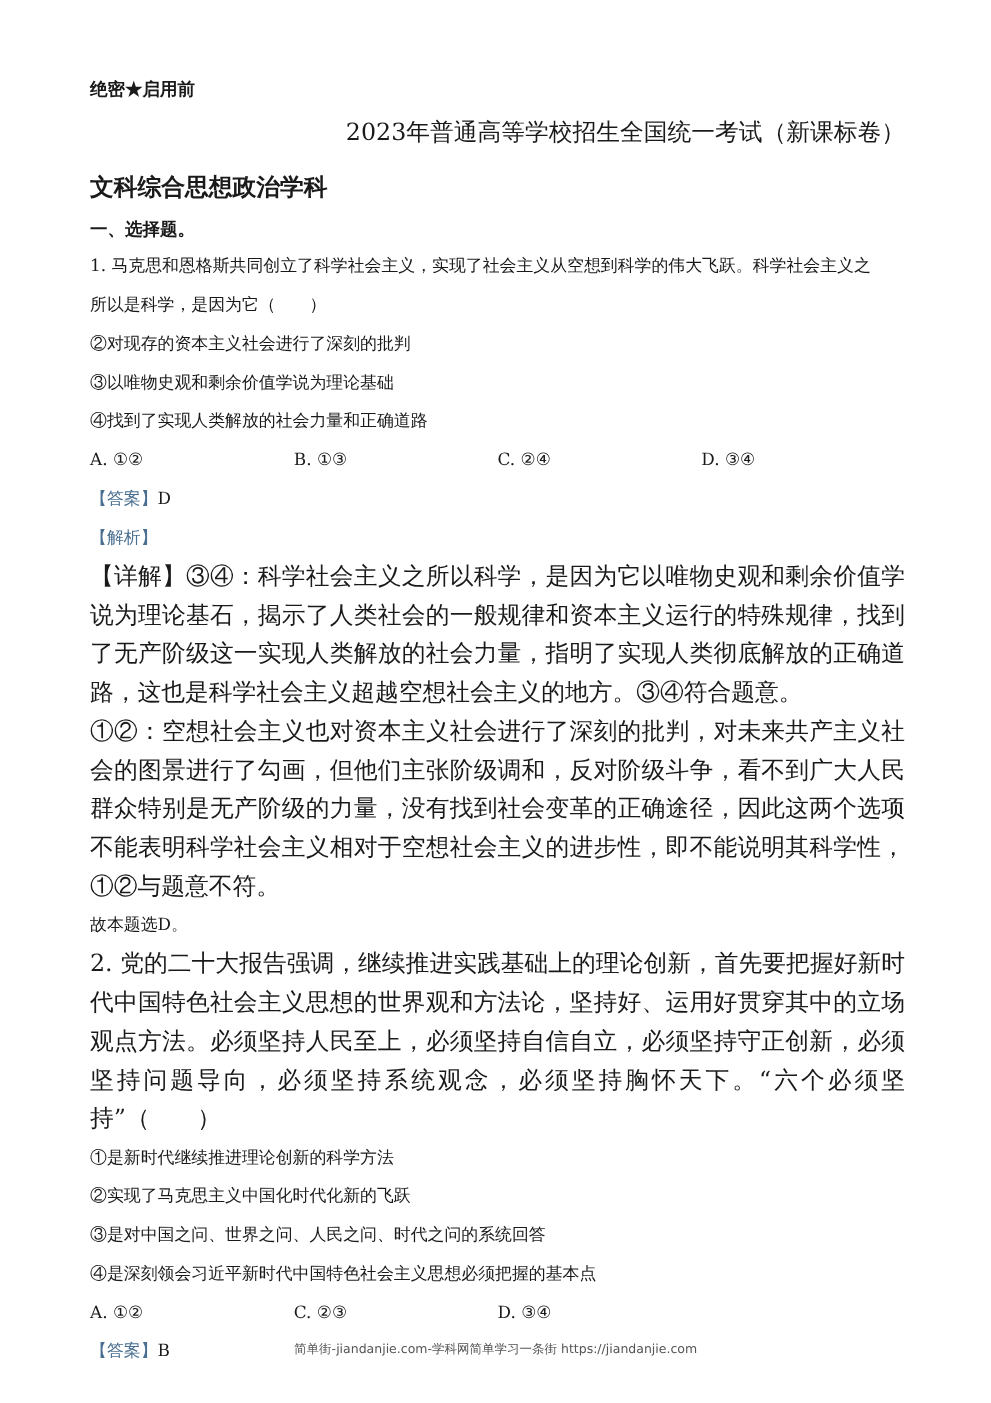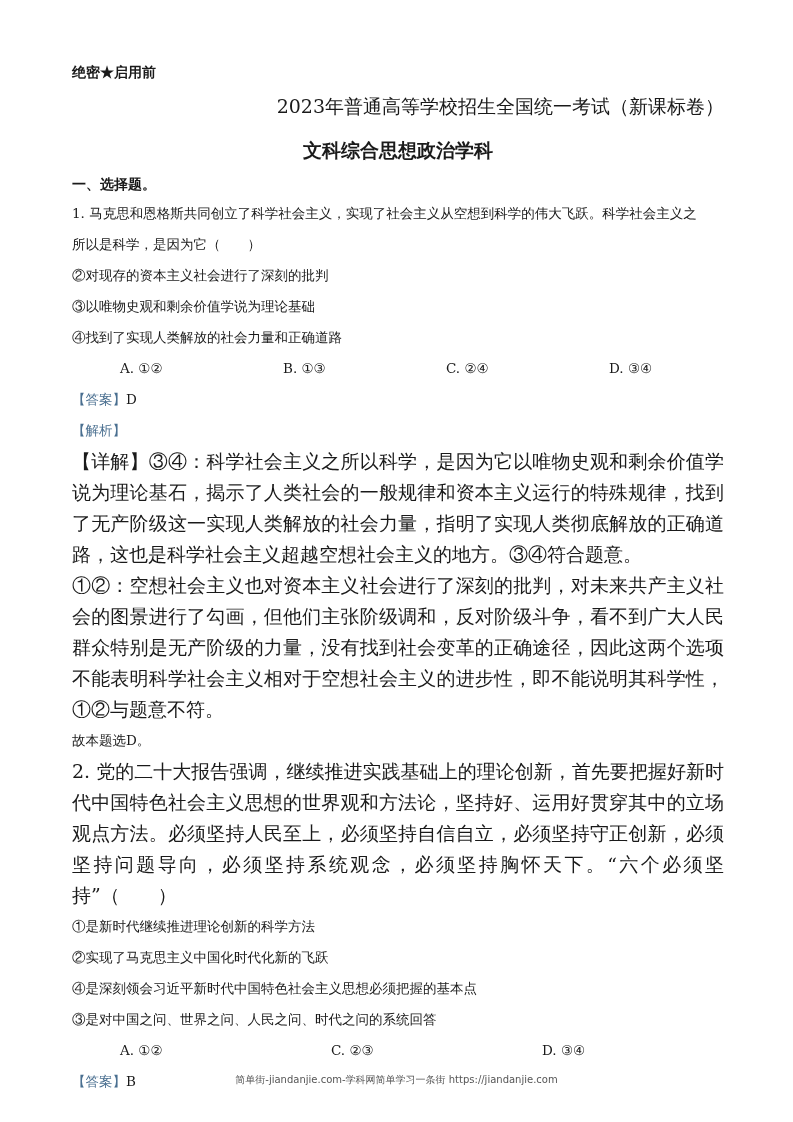--- a/index.html
+++ b/index.html
@@ -30,21 +30,21 @@
     .title {
       font-weight: normal;
       font-size: 19px;
       text-align: right;
       line-height: 28px;
       margin: 10px 0 0 0;
     }
     .subtitle {
       font-weight: bold;
       font-size: 19px;
-      text-align: center;
+      text-align: left;
       line-height: 28px;
       margin: 16px 0 0 0;
     }
     .section-heading {
       font-weight: bold;
       font-size: 14px;
       line-height: 20px;
       margin: 10px 0 0 0;
     }
     .line {
@@ -61,21 +61,20 @@
       text-align-last: left;
     }
     .q-block { margin-top: 4px; }
     .options-row {
       display: flex;
       font-size: 13.5px;
       line-height: 31px;
     }
     .options-row .opt {
       width: 163px;
-      margin-left: 48px;
     }
     .tag {
       color: #4a6f90;
       margin-top: 45px;
     }
     .tag-dark {
       color: #1a1a1a;
     }
     .footer {
       position: absolute;
@@ -128,22 +127,22 @@
     </p>
     <p class="para">①②：空想社会主义也对资本主义社会进行了深刻的批判，对未来共产主义社会的图景进行了勾画，但他们主张阶级调和，反对阶级斗争，看不到广大人民群众特别是无产阶级的力量，没有找到社会变革的正确途径，因此这两个选项不能表明科学社会主义相对于空想社会主义的进步性，即不能说明其科学性，①②与题意不符。</p>
     <p class="line">故本题选D。</p>
   </div>
 
   <div>
     <p class="para">2. 党的二十大报告强调，继续推进实践基础上的理论创新，首先要把握好新时代中国特色社会主义思想的世界观和方法论，坚持好、运用好贯穿其中的立场观点方法。必须坚持人民至上，必须坚持自信自立，必须坚持守正创新，必须坚持问题导向，必须坚持系统观念，必须坚持胸怀天下。“六个必须坚持”（　　）</p>
 
     <p class="line">①是新时代继续推进理论创新的科学方法</p>
     <p class="line">②实现了马克思主义中国化时代化新的飞跃</p>
+    <p class="line">③是对中国之问、世界之问、人民之问、时代之问的系统回答</p>
     <p class="line">④是深刻领会习近平新时代中国特色社会主义思想必须把握的基本点</p>
-    <p class="line">③是对中国之问、世界之问、人民之问、时代之问的系统回答</p>
 
     <div class="options-row">
       <span class="opt">A. ①②</span>
       <span class="opt">C. ②③</span>
       <span class="opt">D. ③④</span>
     </div>
 
     <p class="line">
       <span class="tag">【答案】</span><span>B</span>
     </p>

